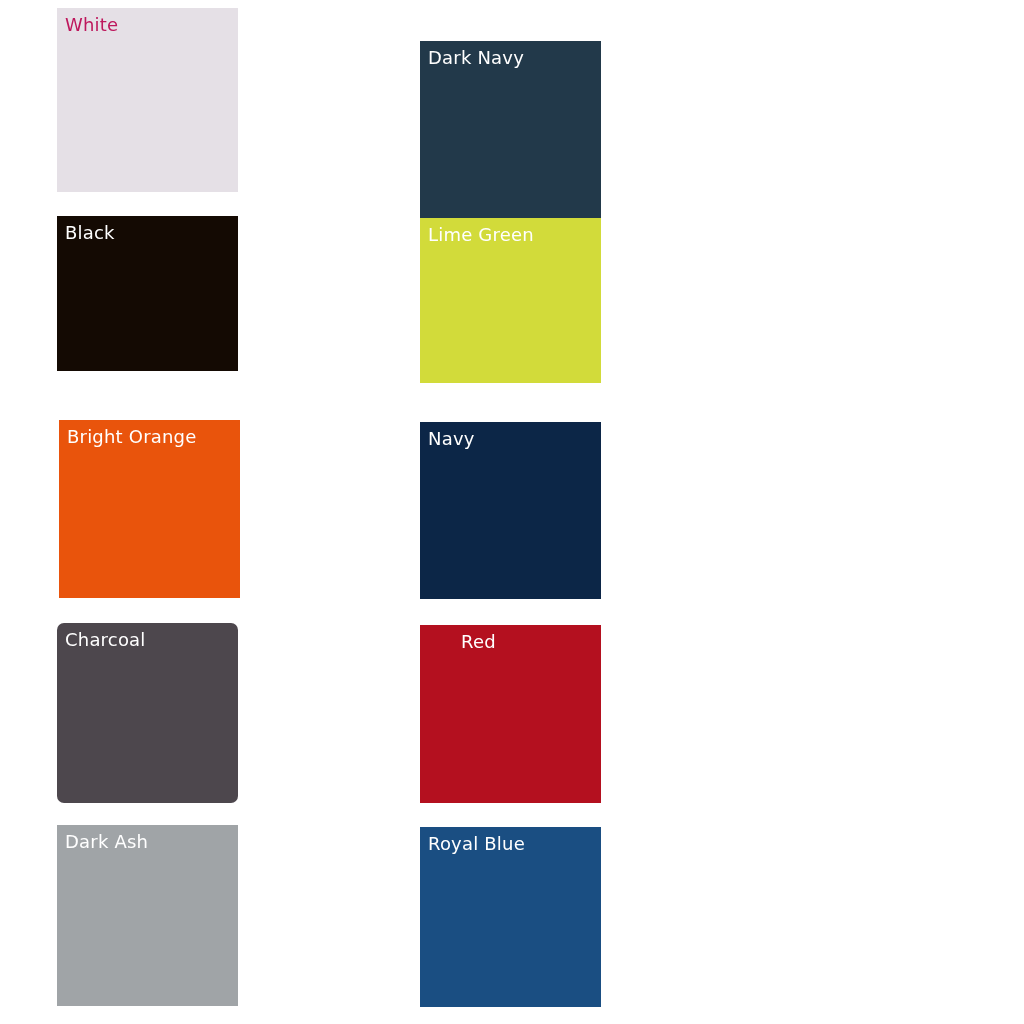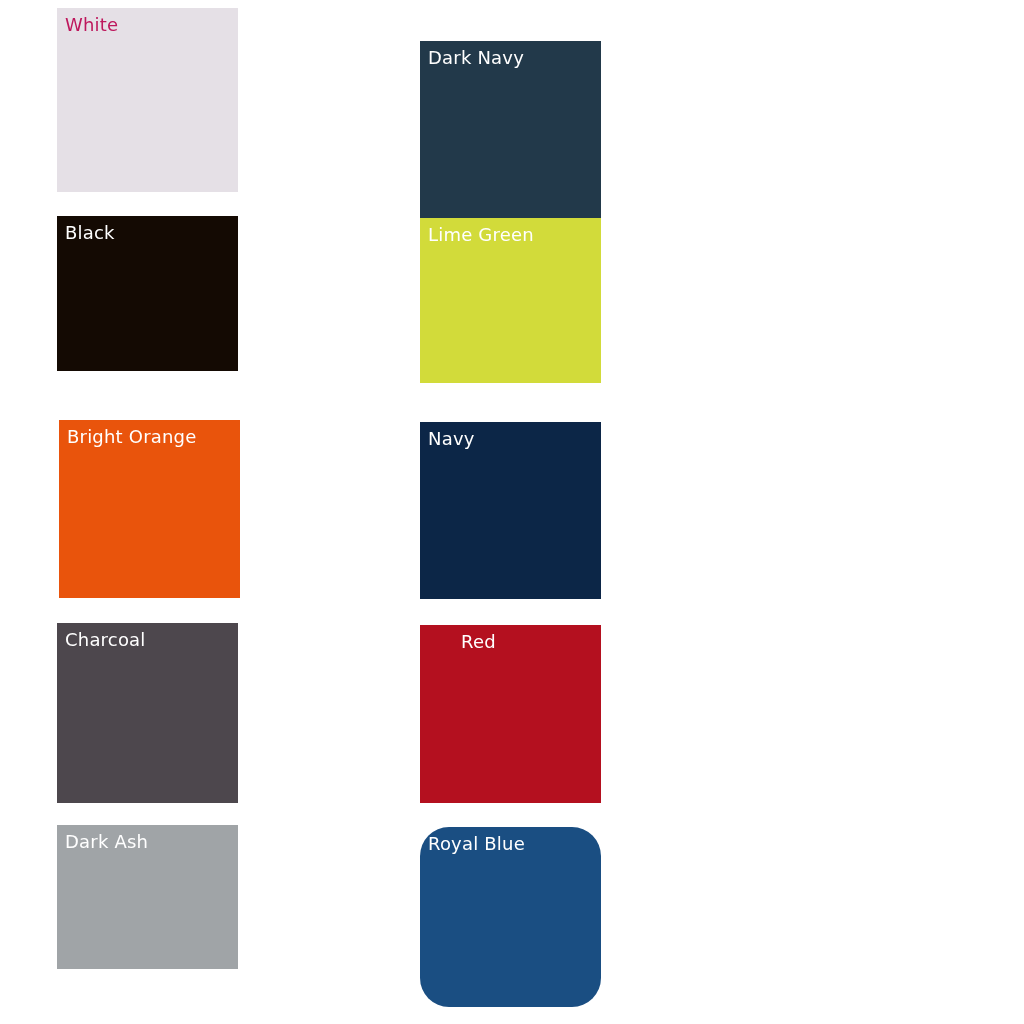--- a/index.html
+++ b/index.html
@@ -55,25 +55,25 @@
     </div>
     <div class="swatch" style="left: 420px; top: 218px; width: 181px; height: 165px; background: rgb(210, 219, 58);">
       <span class="swatch-label" style="color: rgb(255, 255, 255);">Lime Green</span>
     </div>
     <div class="swatch" style="left: 59px; top: 420px; width: 181px; height: 178px; background: rgb(233, 84, 12);">
       <span class="swatch-label" style="color: rgb(255, 255, 255);">Bright Orange</span>
     </div>
     <div class="swatch" style="left: 420px; top: 422px; width: 181px; height: 177px; background: rgb(12, 38, 71);">
       <span class="swatch-label" style="color: rgb(255, 255, 255);">Navy</span>
     </div>
-    <div class="swatch" style="left: 57px; top: 623px; width: 181px; height: 180px; background: rgb(77, 71, 77);">
+    <div class="swatch" style="left: 57px; top: 623px; width: 181px; height: 180px; background: rgb(77, 71, 77); border-radius: 7px;">
       <span class="swatch-label" style="color: rgb(255, 255, 255);">Charcoal</span>
     </div>
     <div class="swatch" style="left: 420px; top: 625px; width: 181px; height: 178px; background: rgb(180, 16, 31);">
       <span class="swatch-label" style="color: rgb(255, 255, 255); margin-left: 33px;">Red</span>
     </div>
-    <div class="swatch" style="left: 57px; top: 825px; width: 181px; height: 144px; background: rgb(160, 164, 167);">
+    <div class="swatch" style="left: 57px; top: 825px; width: 181px; height: 181px; background: rgb(160, 164, 167);">
       <span class="swatch-label" style="color: rgb(255, 255, 255);">Dark Ash</span>
     </div>
-    <div class="swatch" style="left: 420px; top: 827px; width: 181px; height: 180px; background: rgb(26, 78, 130); border-radius: 29px;">
+    <div class="swatch" style="left: 420px; top: 827px; width: 181px; height: 180px; background: rgb(26, 78, 130);">
       <span class="swatch-label" style="color: rgb(255, 255, 255);">Royal Blue</span>
     </div>
   </div>
 
 </body></html>

